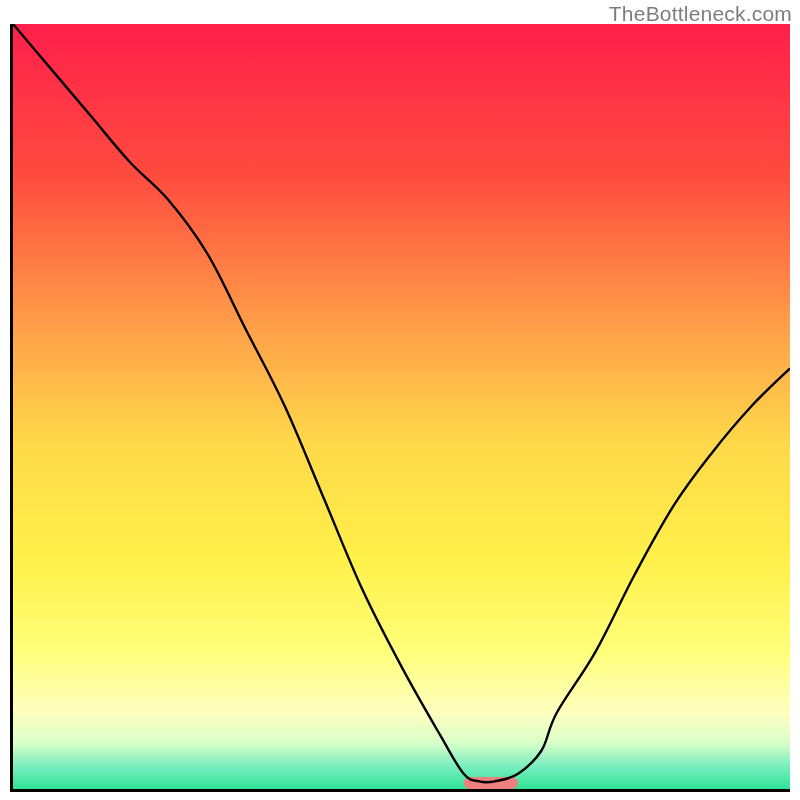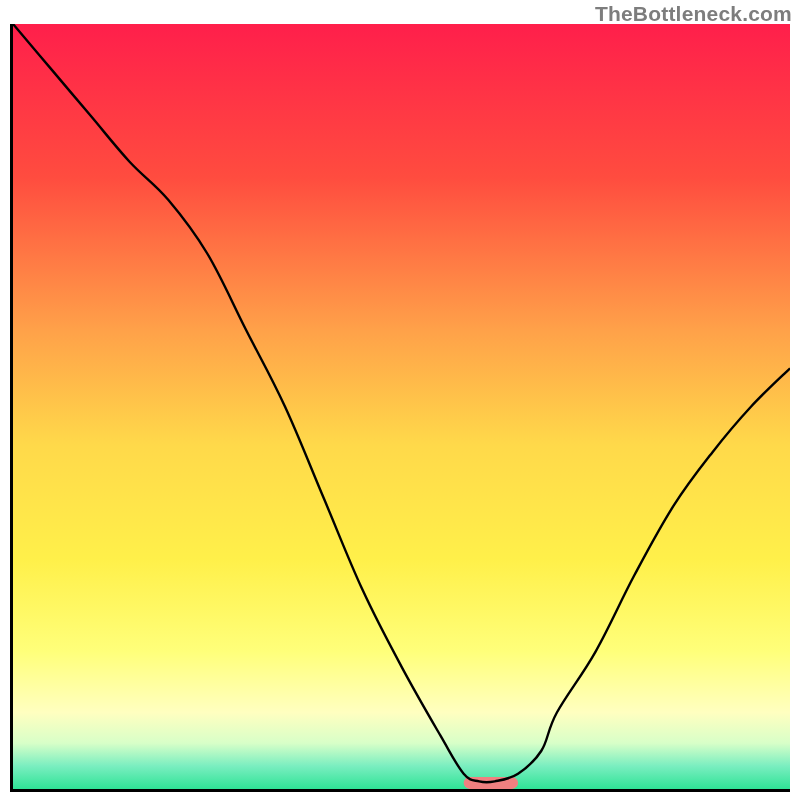--- a/index.html
+++ b/index.html
@@ -26,21 +26,21 @@
     top: 0;
     width: 100%;
     height: 100%;
   }
   .watermark {
     position: absolute;
     top: 2px;
     right: 8px;
     font-size: 21px;
     color: #7d7d7d;
-    font-weight: 700;
+    font-weight: 400;
     letter-spacing: 0.2px;
   }
 </style>
 </head>
 <body>
 
 <div class="watermark">TheBottleneck.com</div>
 
 <div class="frame">
   <svg class="plot" viewBox="0 0 780 765" preserveAspectRatio="none">

